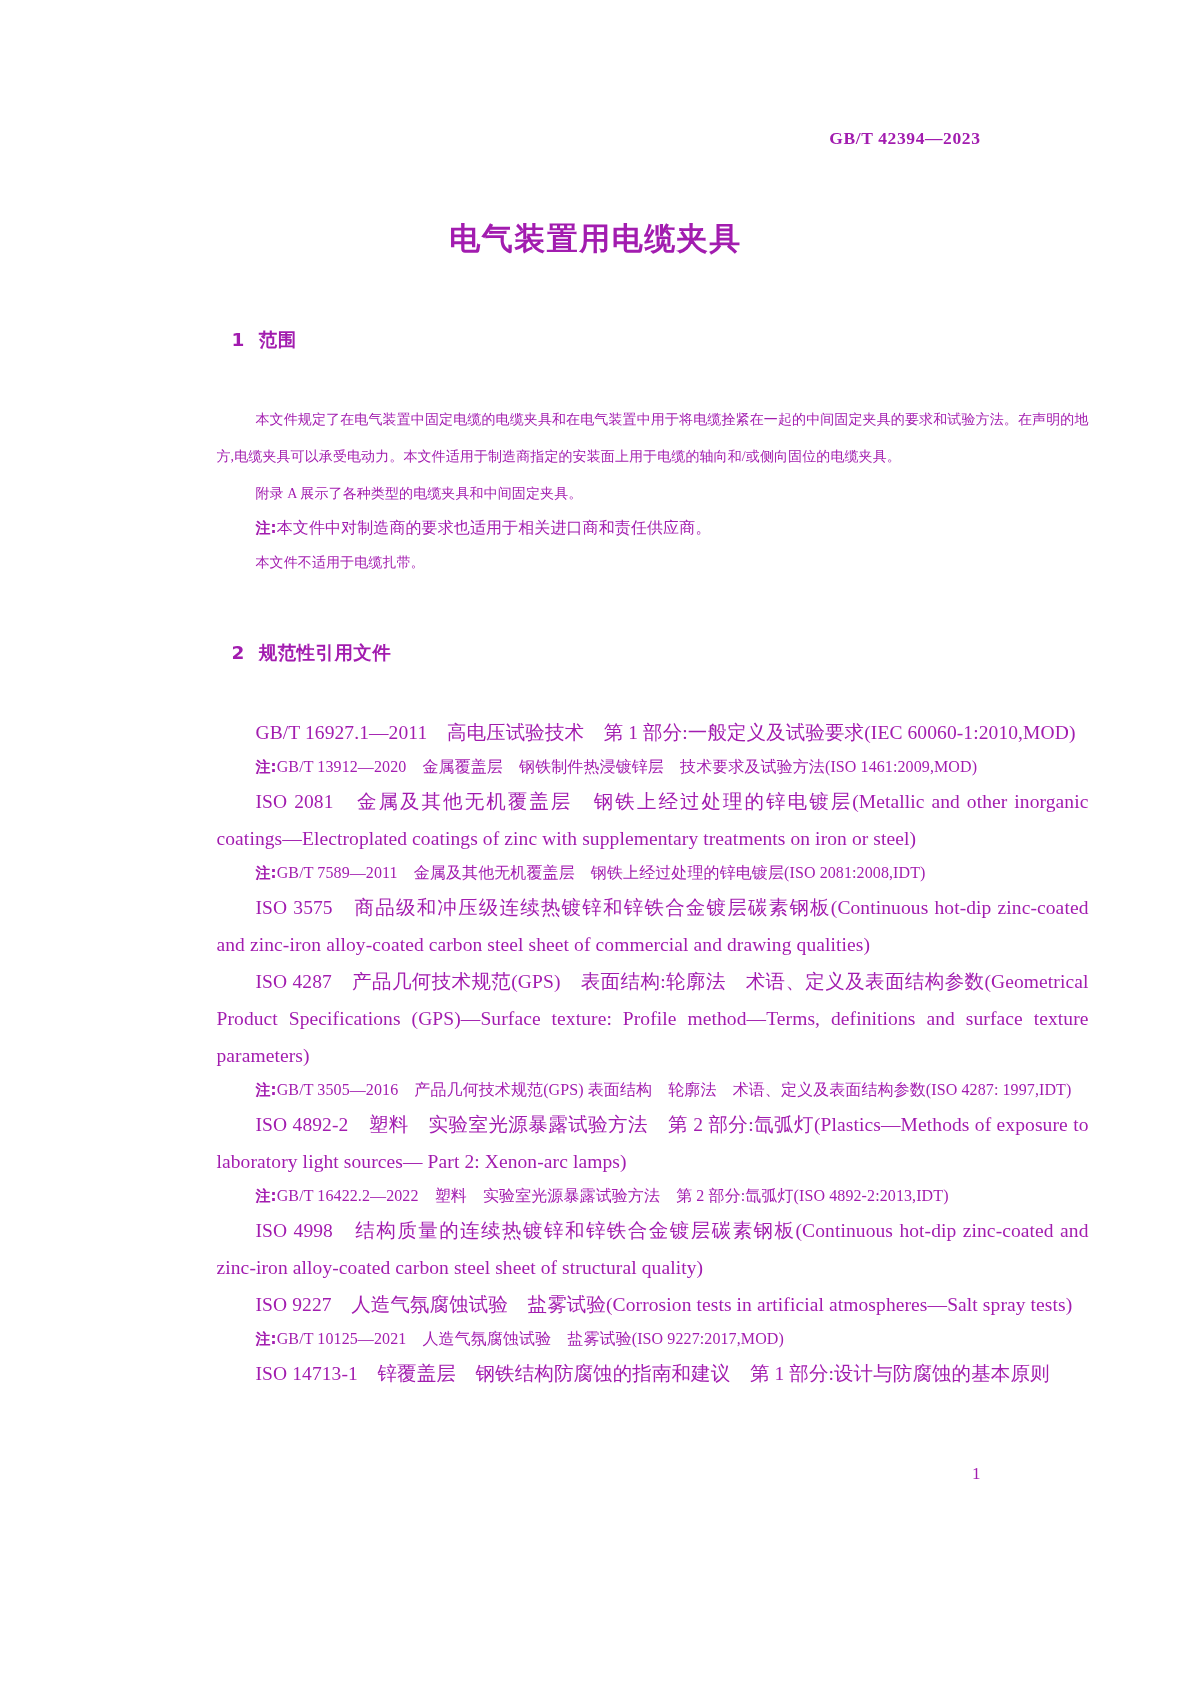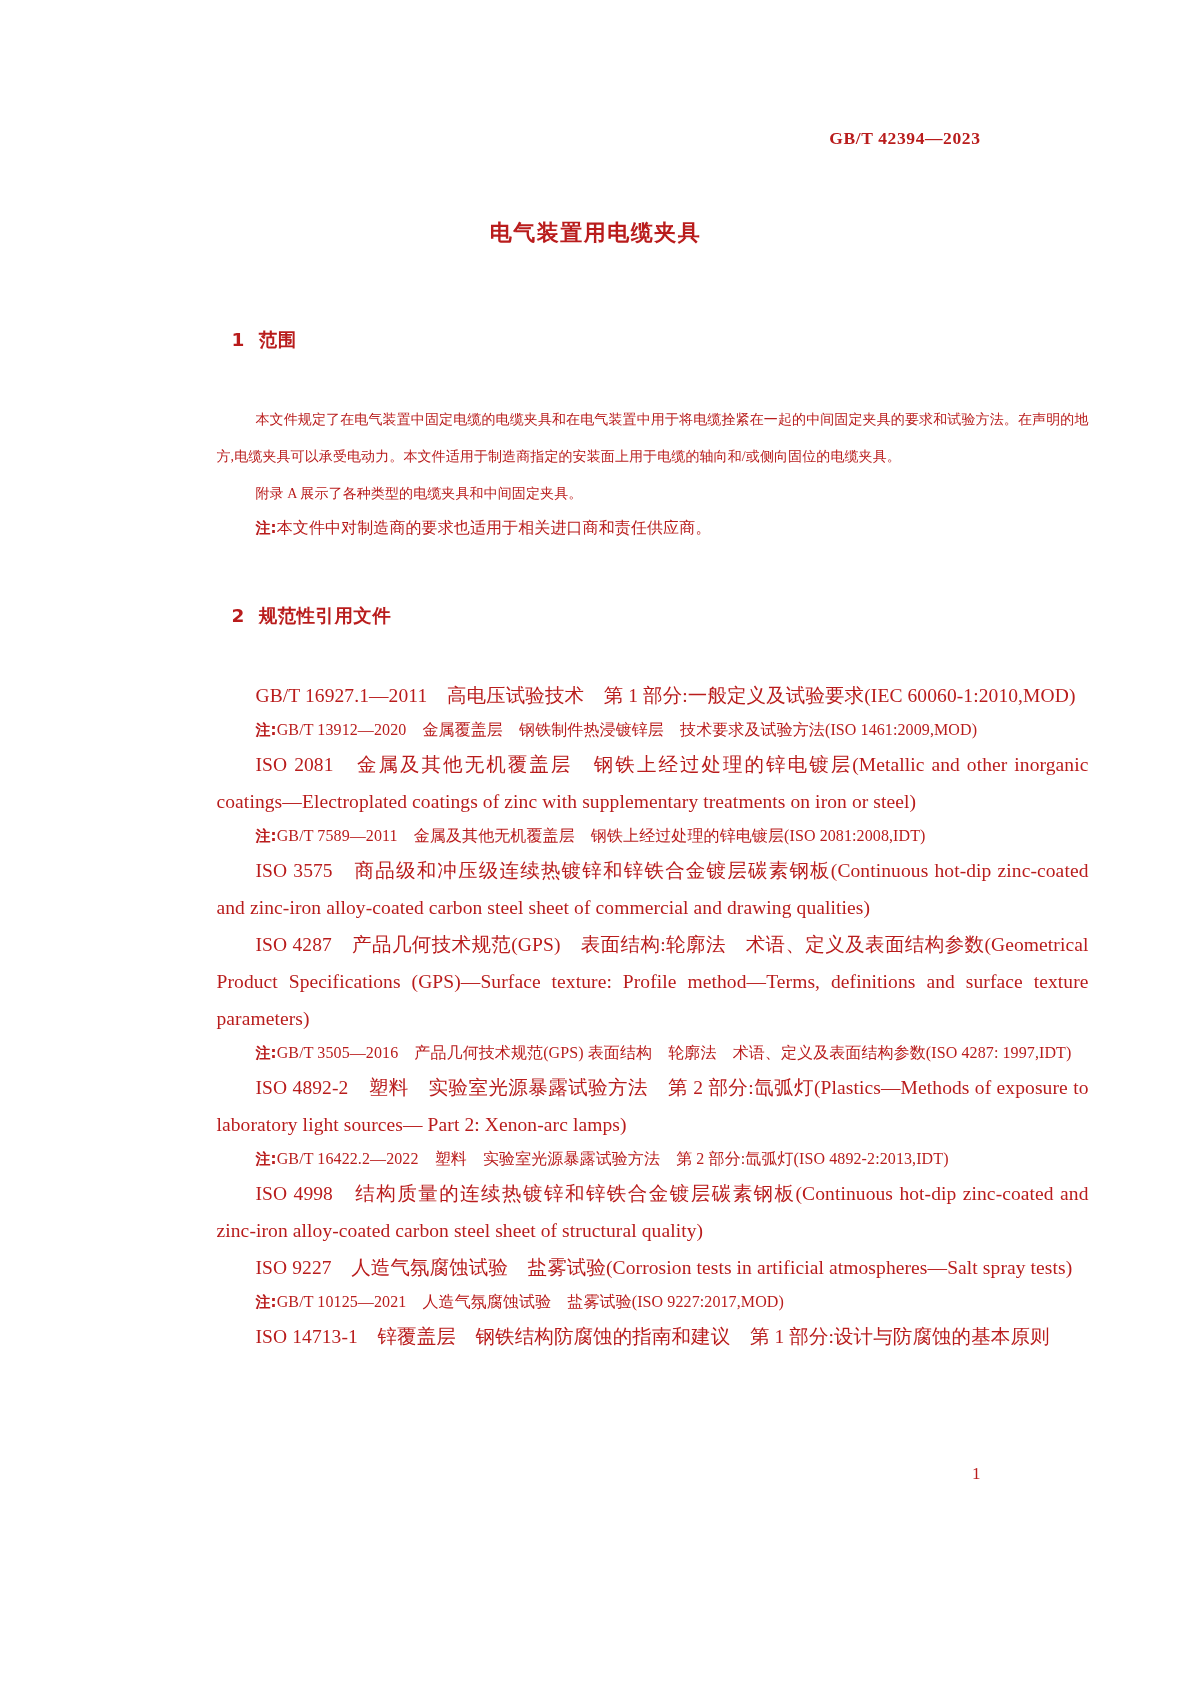--- a/index.html
+++ b/index.html
@@ -7,21 +7,21 @@
     padding: 0;
     background: #ffffff;
   }
   .page {
     position: relative;
     width: 1006px;
     height: 1684px;
     margin: 0 auto;
     background: #ffffff;
     font-family: "Liberation Serif", "DejaVu Serif", serif;
-    color: #b91c1c;
+    color: #a21caf;
     overflow: hidden;
   }
 
   
   .header {
     position: absolute;
     top: 128px;
     left: 0;
     right: 118px;
     text-align: right;
@@ -33,21 +33,21 @@
     font-weight: bold;
   }
 
   
   .doc-title {
     position: absolute;
     top: 218px;
     left: 0;
     right: 0;
     text-align: center;
-    font-size: 22px;
+    font-size: 31px;
     font-weight: bold;
     letter-spacing: 1.5px;
     font-family: "DejaVu Sans", "Liberation Sans", sans-serif;
   }
 
   
   .content {
     position: absolute;
     top: 312px;
     left: 124px;
@@ -126,20 +126,21 @@
     <h2 class="clause">
       <span class="num">1</span><span>范围</span>
     </h2>
     <div class="gap-after-head"></div>
 
     <p class="para indent">本文件规定了在电气装置中固定电缆的电缆夹具和在电气装置中用于将电缆拴紧在一起的中间固定夹具的要求和试验方法。在声明的地方,电缆夹具可以承受电动力。本文件适用于制造商指定的安装面上用于电缆的轴向和/或侧向固位的电缆夹具。</p>
     <p class="para indent">附录 A 展示了各种类型的电缆夹具和中间固定夹具。</p>
 
     <p class="note"><span class="lbl">注:</span><span>本文件中对制造商的要求也适用于相关进口商和责任供应商。</span></p>
 
+    <p class="para indent">本文件不适用于电缆扎带。</p>
 
     <div class="gap-lg"></div>
 
     <h2 class="clause">
       <span class="num">2</span><span>规范性引用文件</span>
     </h2>
     <div class="gap-after-head"></div>
 
 
     <p class="hang">GB/T 16927.1—2011　高电压试验技术　第 1 部分:一般定义及试验要求(IEC 60060-1:2010,MOD)</p>

